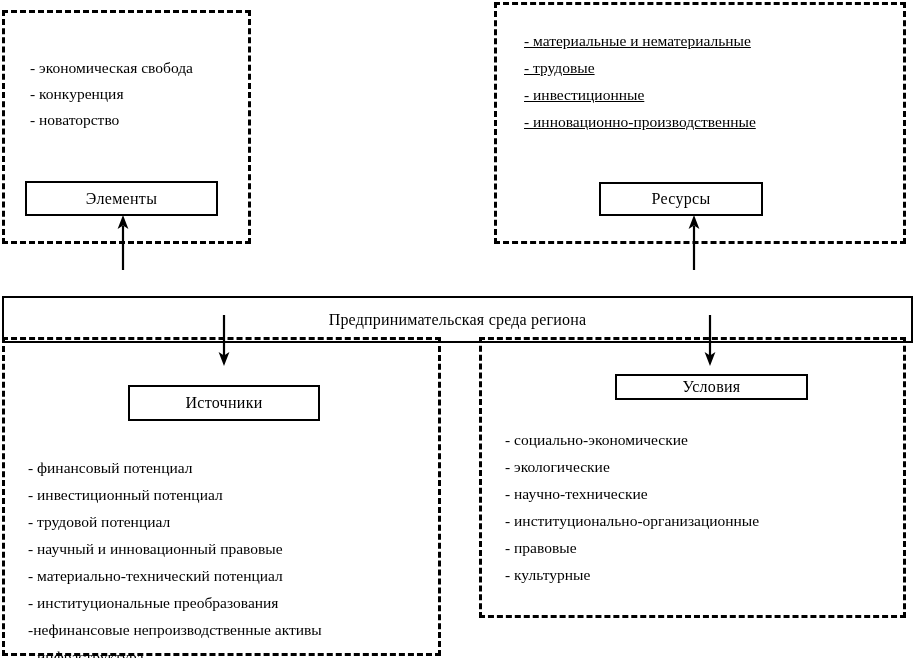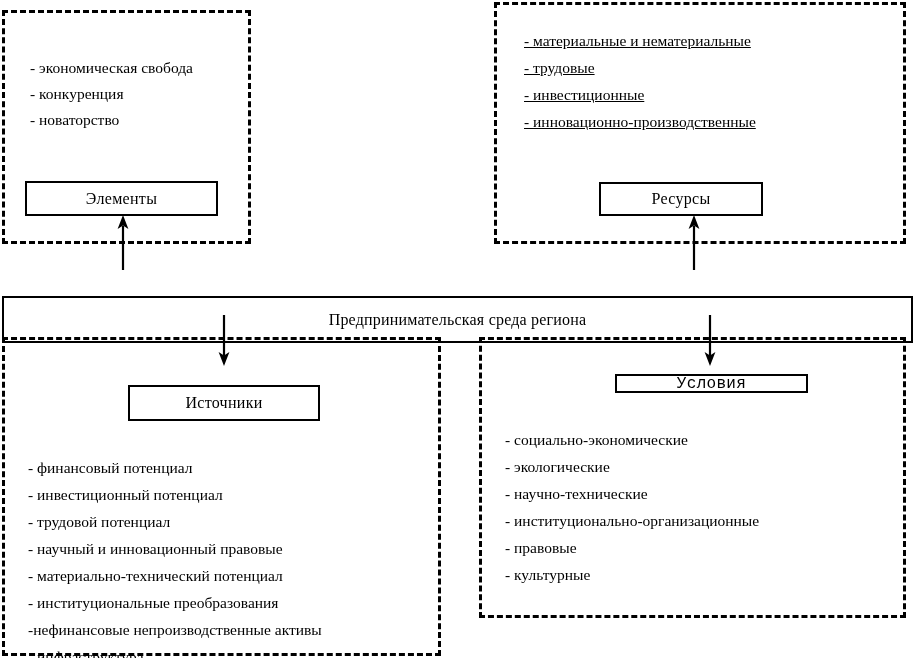--- a/index.html
+++ b/index.html
@@ -38,21 +38,21 @@
     display: flex;
     align-items: center;
     justify-content: center;
     font-size: 16px;
     letter-spacing: 0.3px;
     white-space: nowrap;
   }
   #box-elements   { left: 25px;  top: 181px; width: 193px; height: 35px; }
   #box-resources  { left: 599px; top: 182px; width: 164px; height: 34px; }
   #box-sources    { left: 128px; top: 385px; width: 192px; height: 36px; }
-  #box-conditions { left: 615px; top: 374px; width: 193px; height: 19px; font-family: Liberation Mono, monospace; }
+  #box-conditions { left: 615px; top: 374px; width: 193px; height: 26px; }
 
   
   #central-bar {
     position: absolute;
     left: 2px;
     top: 268px;
     width: 911px;
     height: 47px;
     border: 2px solid #000000;
     box-sizing: border-box;

